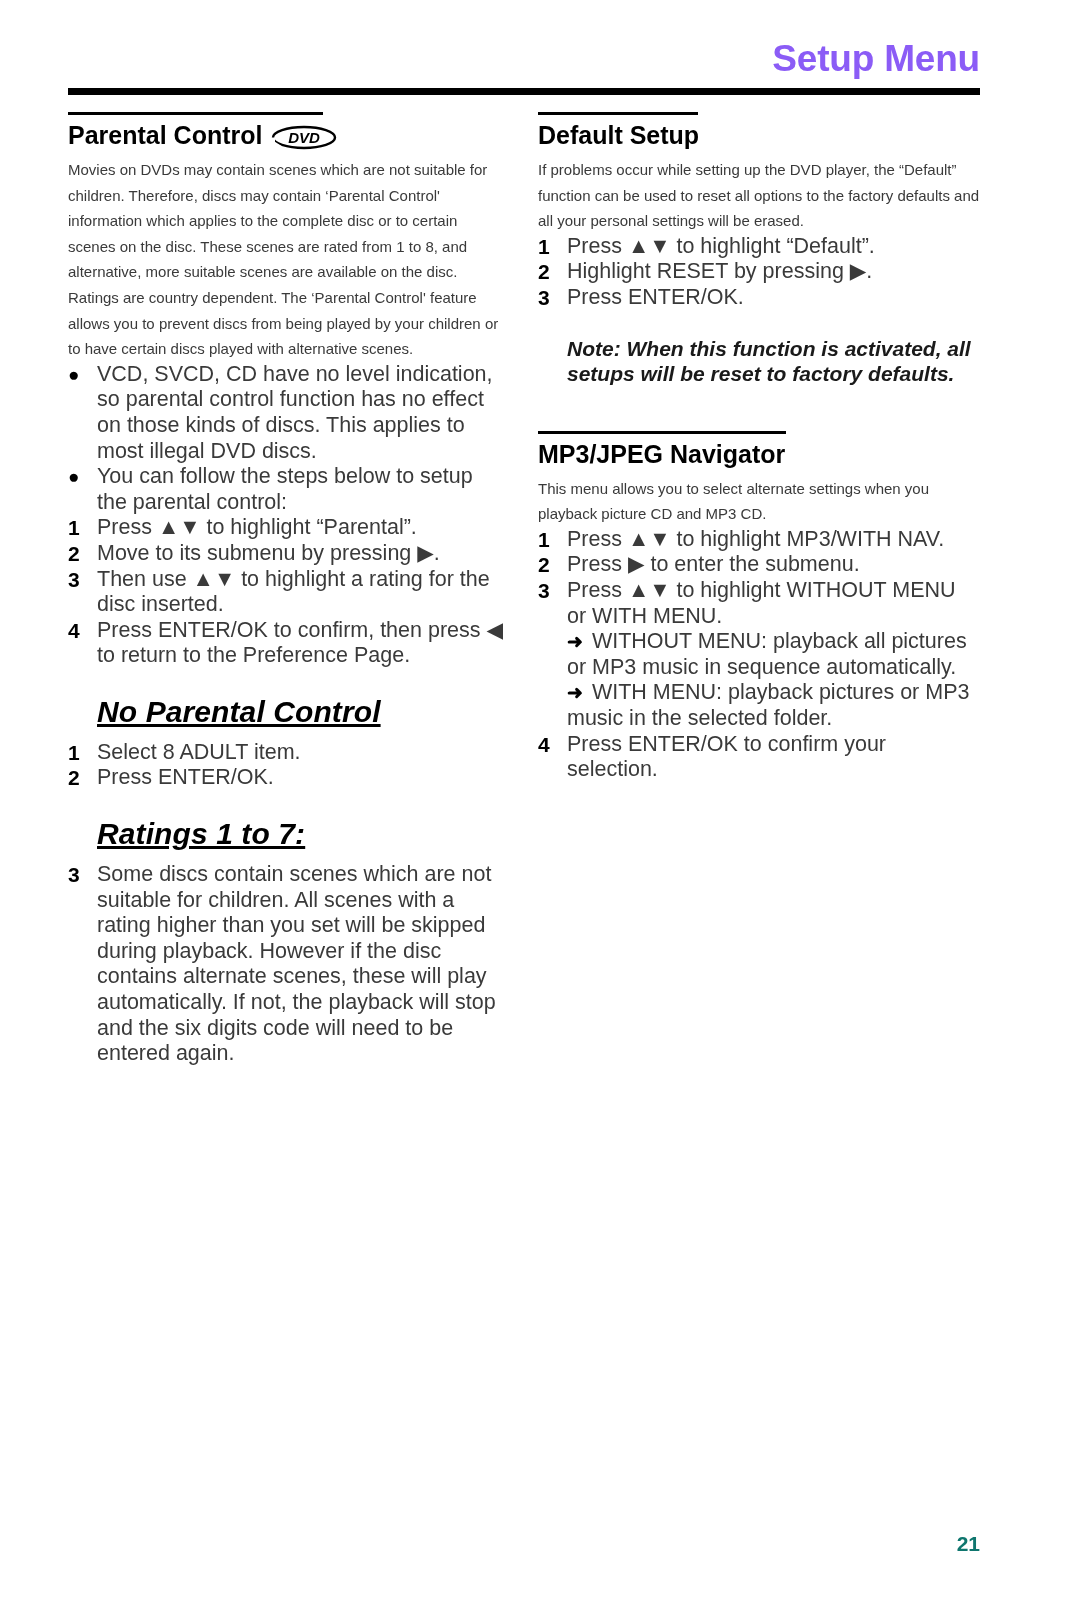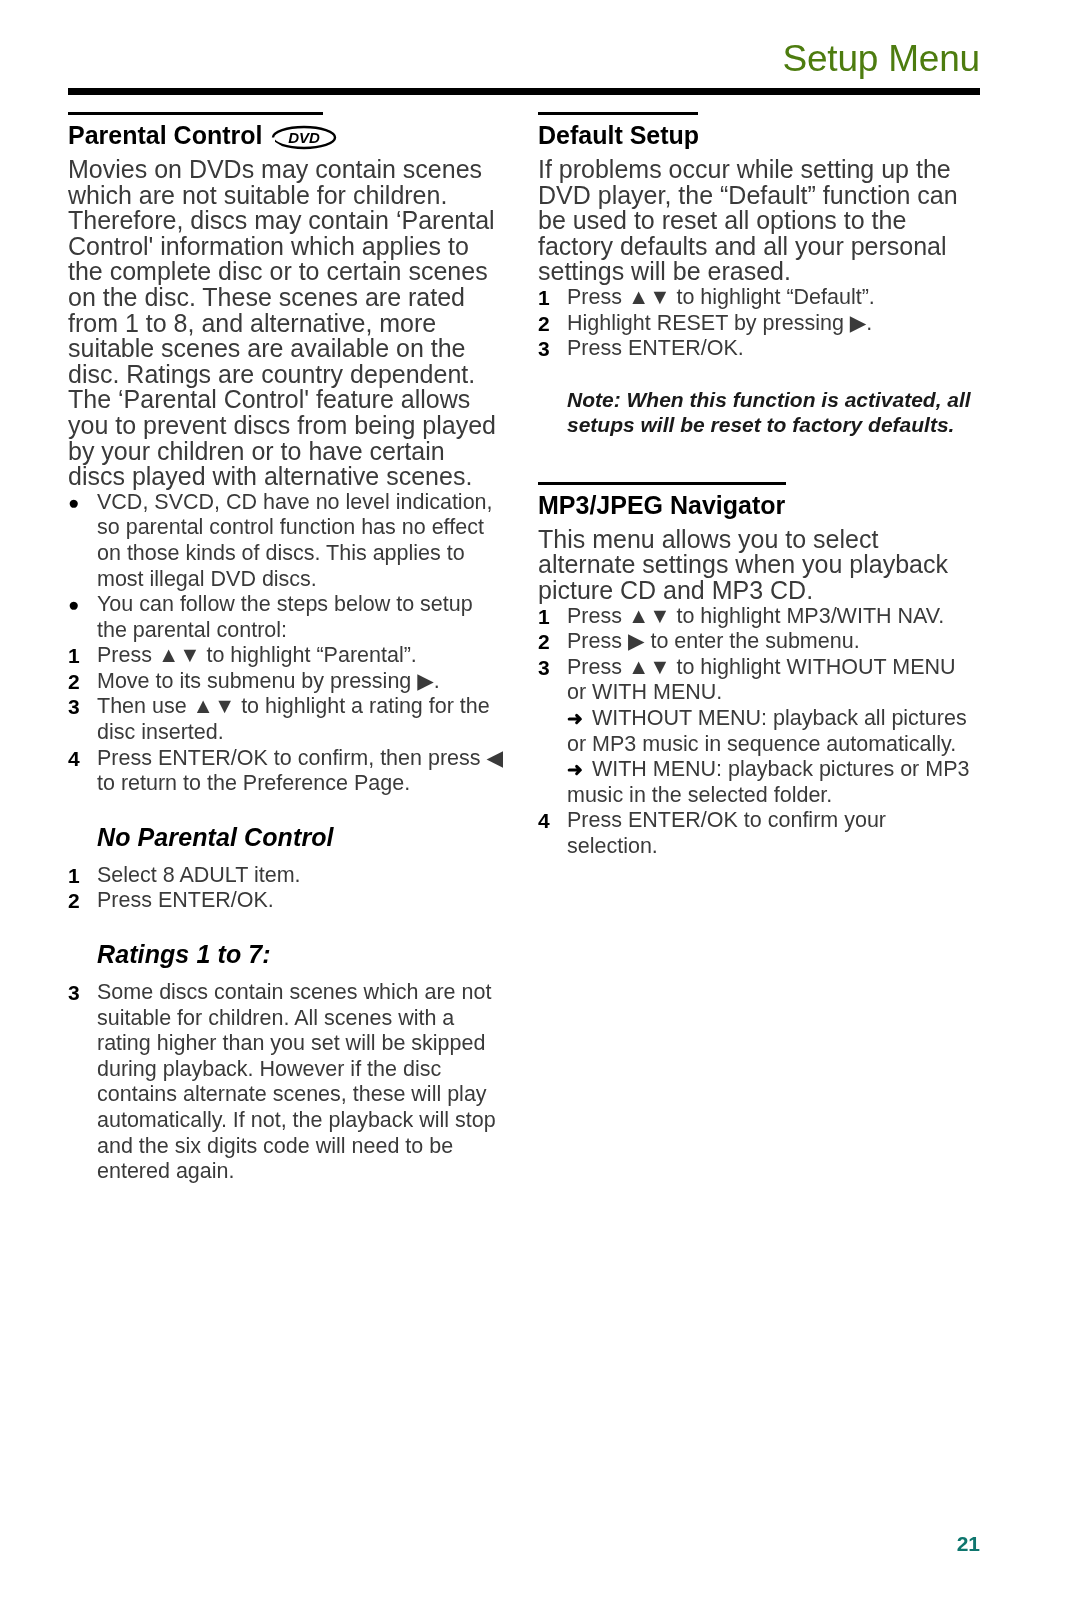--- a/index.html
+++ b/index.html
@@ -21,23 +21,23 @@
     width: 1080px;
     height: 1618px;
   }
 
   
   .header-title {
     position: absolute;
     right: 100px;
     top: 38px;
     font-size: 37px;
-    font-weight: normal;
+    font-weight: bold;
     letter-spacing: -0.2px;
-    color: #4d7c0f;
+    color: #8b5cf6;
     white-space: nowrap;
   }
   .header-rule {
     position: absolute;
     left: 68px;
     top: 88px;
     width: 912px;
     height: 7px;
     background: #000;
   }
@@ -77,21 +77,21 @@
     width: 66px;
     height: 27px;
     position: relative;
     top: 1px;
   }
   .dvd-logo svg { display: block; }
 
   
   p.body {
     margin: 8px 0 0 0;
-    font-size: 25px;
+    font-size: 15px;
     line-height: 25.6px;
     color: #3a3a3a;
     font-weight: 300;
     text-align: left;
   }
 
   
   .row {
     display: flex;
     align-items: flex-start;
@@ -125,26 +125,27 @@
   }
   .arrow-glyph {
     font-weight: bold;
     color: #000;
     font-size: 19px;
     padding-right: 9px;
   }
 
   
   .subhead {
-    font-size: 25px;
+    font-size: 30px;
     font-weight: bold;
     font-style: italic;
     color: #000;
     margin: 26px 0 11px 29px;
     letter-spacing: 0.1px;
+    text-decoration: underline;
   }
 
   
   .note {
     margin: 25px 0 0 29px;
     font-size: 21px;
     line-height: 25.5px;
     font-weight: bold;
     font-style: italic;
     color: #1a1a1a;

